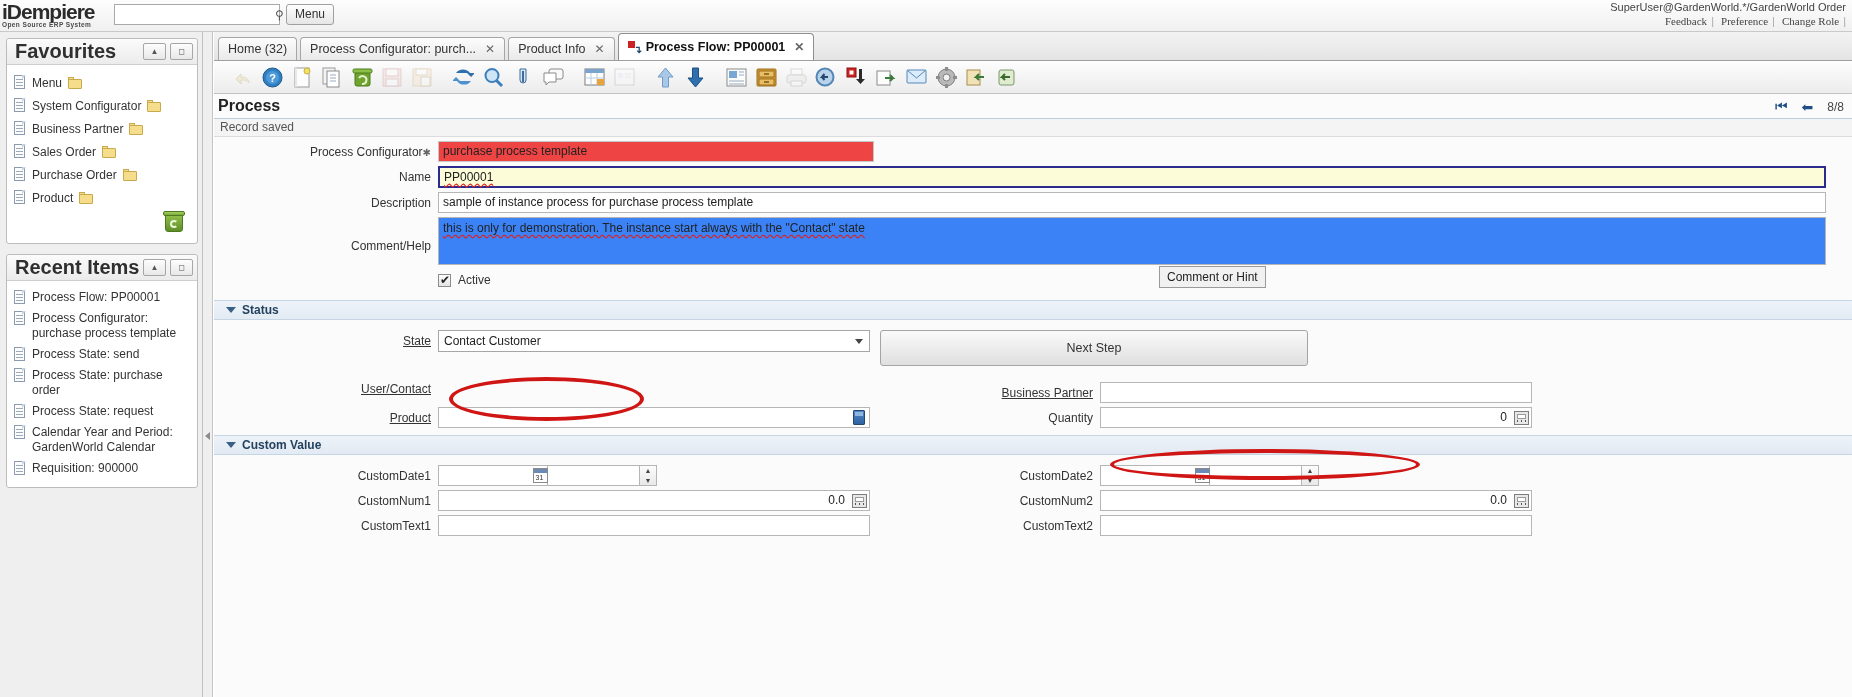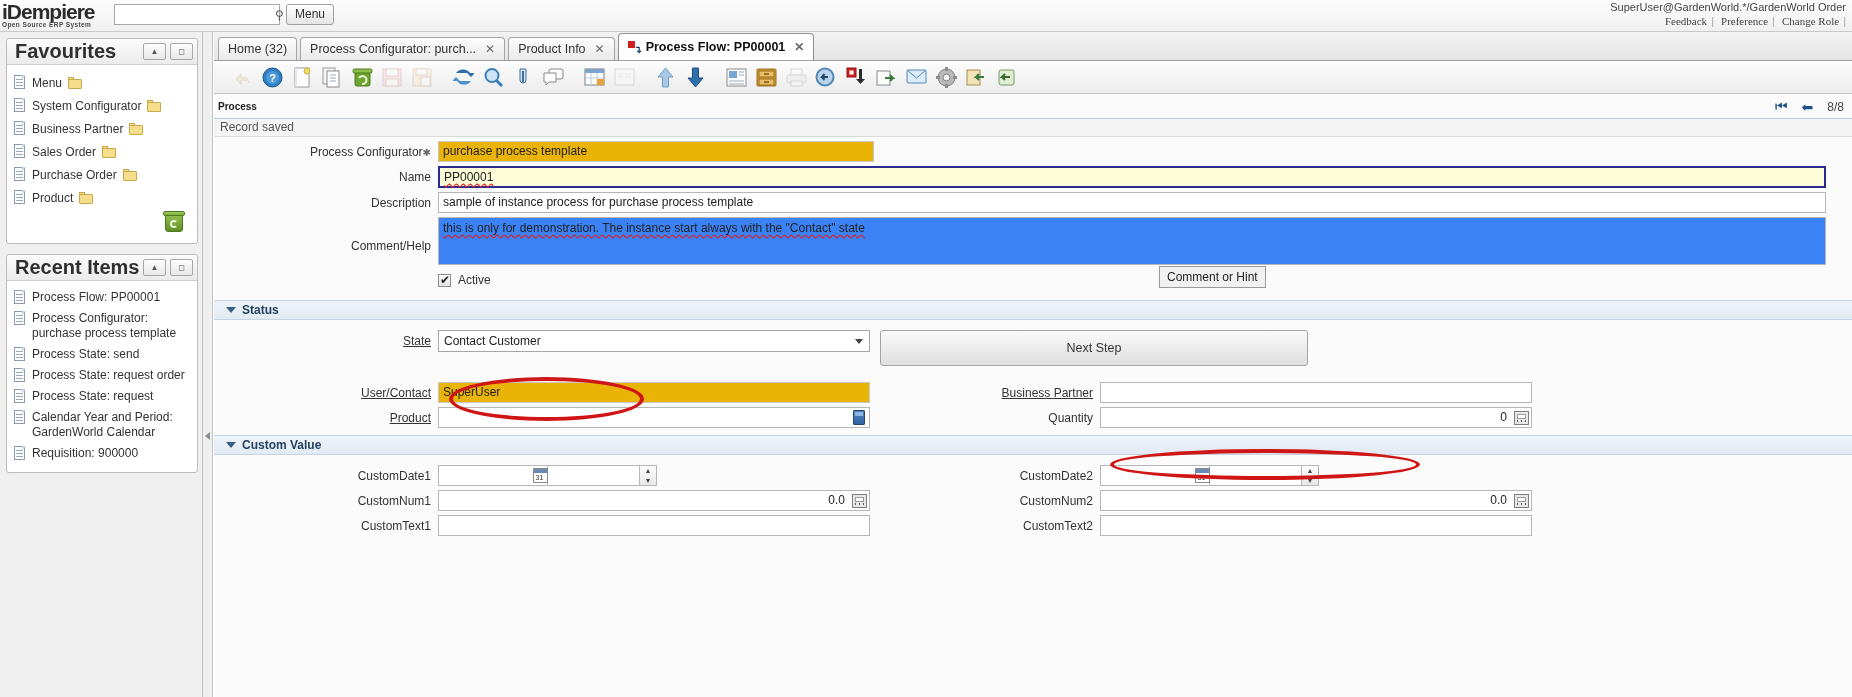--- a/index.html
+++ b/index.html
@@ -228,21 +228,21 @@
   .tb.disabled { opacity: 0.32; cursor: default; }
   .tb-sep { width: 11px; }
 
   
   #proc-head {
     height: 25px; border-bottom: 1px solid #bfcede;
     background: #fbfbfb;
     display: flex; align-items: center; padding-left: 4px;
     position: relative;
   }
-  #proc-head .ptxt { font-size: 10px; font-weight: bold; color: #222; }
+  #proc-head .ptxt { font-size: 16px; font-weight: bold; color: #222; }
   #proc-nav {
     position: absolute; right: 8px; top: 0; height: 25px;
     display: flex; align-items: center; gap: 14px;
     font-size: 12px; color: #444;
   }
   #proc-nav .navico { color: #1f4f86; font-size: 14px; cursor: pointer; }
 
   
   #rec-status {
     height: 18px; background: #f4f4f4;
@@ -262,21 +262,21 @@
     font-size: 12px; color: #333; flex: 0 0 224px;
   }
   .flabel.lnk { text-decoration: underline; }
   .flabel .star { color: #666; font-size: 10px; }
   .fctrl { position: relative; }
   .inp {
     height: 21px; background: #fff; border: 1px solid #b6b6b6;
     font-size: 12px; color: #222; padding: 0 4px; line-height: 19px;
     display: flex; align-items: center;
   }
-  .inp.ro { background: #eab308; border-color: #c7c7c7; text-align: center; }
+  .inp.ro { background: #ef4444; border-color: #c7c7c7; text-align: center; }
   .inp.focus { background: #fdfcd8; border: 2px solid #2b2b8f; height: 22px; }
   .ta {
     background: #3b82f6; border: 1px solid #b6b6b6;
     font-size: 12px; color: #222; padding: 2px 4px; line-height: 16px;
   }
   .spellerr {
     text-decoration: underline; text-decoration-style: wavy;
     text-decoration-color: #e02020; text-underline-offset: 2px;
   }
   .fieldbtn {
@@ -564,21 +564,21 @@
         </div>
 
         <div class="recent-item">
           <span class="doc-icon">
             <span class="pg"></span>
               <span class="corner"></span>
             <span class="ln" style="top:4px"></span>
               <span class="ln" style="top:7px"></span>
               <span class="ln" style="top:10px"></span>
           </span>
-          <span class="lbl">Process State: request order</span>
+          <span class="lbl">Process State: purchase order</span>
         </div>
 
         <div class="recent-item">
           <span class="doc-icon">
             <span class="pg"></span>
               <span class="corner"></span>
             <span class="ln" style="top:4px"></span>
               <span class="ln" style="top:7px"></span>
               <span class="ln" style="top:10px"></span>
           </span>
@@ -905,21 +905,20 @@
         </div>
         <div class="fcell" style="padding-left:10px">
           <div class="btn-next">Next Step</div>
         </div>
       </div>
 
 
       <div class="frow" style="padding-top:10px">
         <div class="fcell col1">
           <div class="flabel lnk">User/Contact</div>
-          <div class="inp ro" style="width:432px">SuperUser</div>
         </div>
         <div class="fcell col2">
           <div class="flabel lnk">Business Partner</div>
           <div class="inp" style="width:432px"></div>
         </div>
       </div>
 
       <div class="frow">
         <div class="fcell col1">
           <div class="flabel lnk">Product</div>

